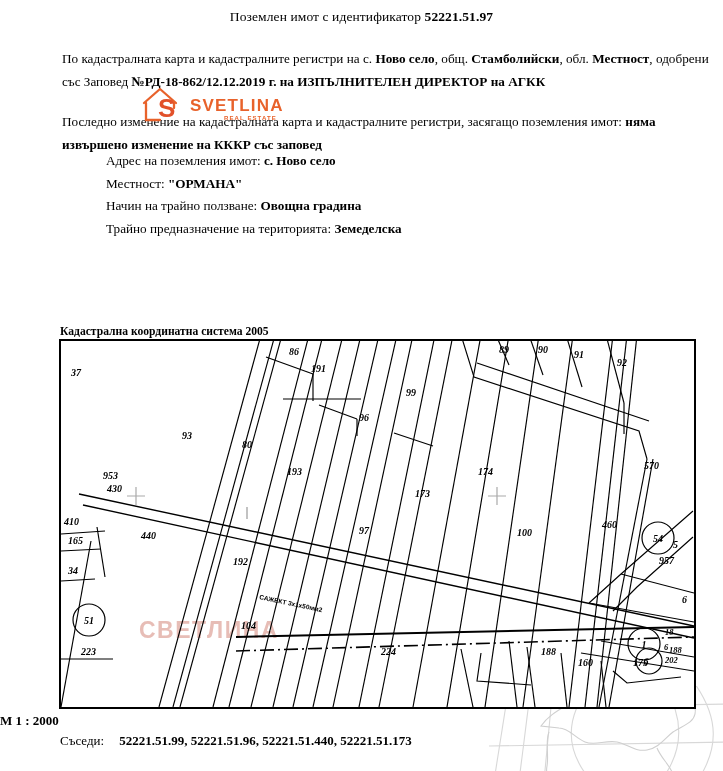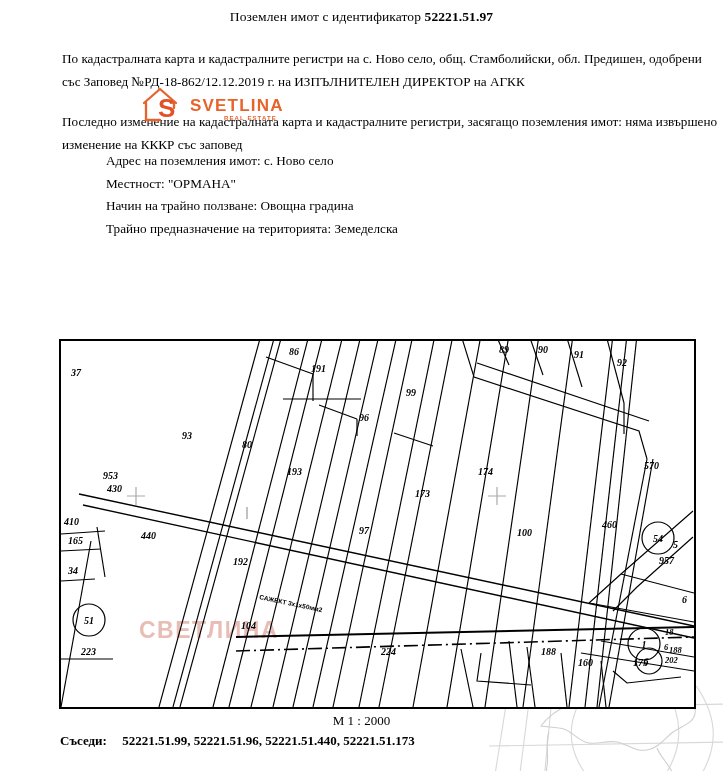--- a/index.html
+++ b/index.html
@@ -24,21 +24,21 @@
   .doc-title .ident{font-weight:bold;}
 
   
   .body-text{
     position:absolute;
     left:62px; top:48px; width:660px;
     font-size:13.2px;
     line-height:22.5px;
   }
   .body-text p{margin:0;}
-  .b{font-weight:normal;}
+  .b{font-weight:bold;}
   .para-lines{}
   .fields{position:absolute;left:62px;top:150px;width:660px;font-size:13.2px;line-height:22.6px;margin-left:44px;}
   .fields .row{white-space:nowrap;}
 
   .ccs-label{
     position:absolute;left:60px;top:325px;
     font-size:11.6px;font-weight:bold;
   }
 
   
@@ -57,27 +57,27 @@
     background:#fff;
     overflow:hidden;
     box-sizing:border-box;
     z-index:3;
   }
   .map-svg{display:block;width:633px;height:366px;}
 
   
   .scale-line{
     position:absolute;left:0;top:713px;width:723px;
-    text-align:center;font-size:13px;font-weight:normal;
+    text-align:left;font-size:13px;font-weight:bold;
   }
   .neighbours{
     position:absolute;left:60px;top:733px;
     font-size:13px;
   }
-  .neighbours .nb-label{font-weight:bold;}
+  .neighbours .nb-label{font-weight:normal;}
   .neighbours .nb-values{font-weight:bold;margin-left:12px;}
 
   
   .globe-wm{
     position:absolute;right:-6px;bottom:-10px;
     width:240px;height:95px;
     opacity:1;
     z-index:1;
     pointer-events:none;
   }
@@ -115,31 +115,32 @@
 </head>
 <body>
 
 <div class="page">
 
   <div class="doc-title">
     <span>Поземлен имот с идентификатор </span><span class="ident">52221.51.97</span>
   </div>
 
   <div class="body-text">
-    <p class="para-lines"><span>По кадастралната карта и кадастралните регистри на с. </span><span class="b">Ново село</span><span>, общ. </span><span class="b">Стамболийски</span><span>, обл. </span><span class="b">Предишен</span><span>, одобрени със Заповед </span><span class="b">№РД-18-862/12.12.2019 г. на ИЗПЪЛНИТЕЛЕН ДИРЕКТОР на АГКК</span></p>
+    <p class="para-lines"><span>По кадастралната карта и кадастралните регистри на с. </span><span class="b">Ново село</span><span>, общ. </span><span class="b">Стамболийски</span><span>, обл. </span><span class="b">Местност</span><span>, одобрени със Заповед </span><span class="b">№РД-18-862/12.12.2019 г. на ИЗПЪЛНИТЕЛЕН ДИРЕКТОР на АГКК</span></p>
     <p style="margin-top:18px"><span>Последно изменение на кадастралната карта и кадастралните регистри, засягащо поземления имот: </span><span class="b">няма извършено изменение на КККР със заповед</span></p>
   </div>
 
   <div class="fields">
     <div class="row"><span>Адрес на поземления имот: </span><span class="b">с. Ново село</span></div>
     <div class="row"><span>Местност: </span><span class="b">"ОРМАНА"</span></div>
     <div class="row"><span>Начин на трайно ползване: </span><span class="b">Овощна градина</span></div>
     <div class="row"><span>Трайно предназначение на територията: </span><span class="b">Земеделска</span></div>
   </div>
 
+  <div class="ccs-label">Кадастрална координатна система 2005</div>
 
   <div class="logo">
     <svg width="145" height="42" viewBox="0 0 145 42">
 
       <g>
         <path d="M4 19 L20 5 L36 19" fill="none" stroke="#e8622b" stroke-width="2.3" stroke-linejoin="round" stroke-linecap="round"></path>
         <path d="M6 19 L6 36 L20 36" fill="none" stroke="#e8622b" stroke-width="2.3" stroke-linecap="round"></path>
         <path d="M34 19 L34 24" fill="none" stroke="#e8622b" stroke-width="2.3" stroke-linecap="round"></path>
       </g>
 

